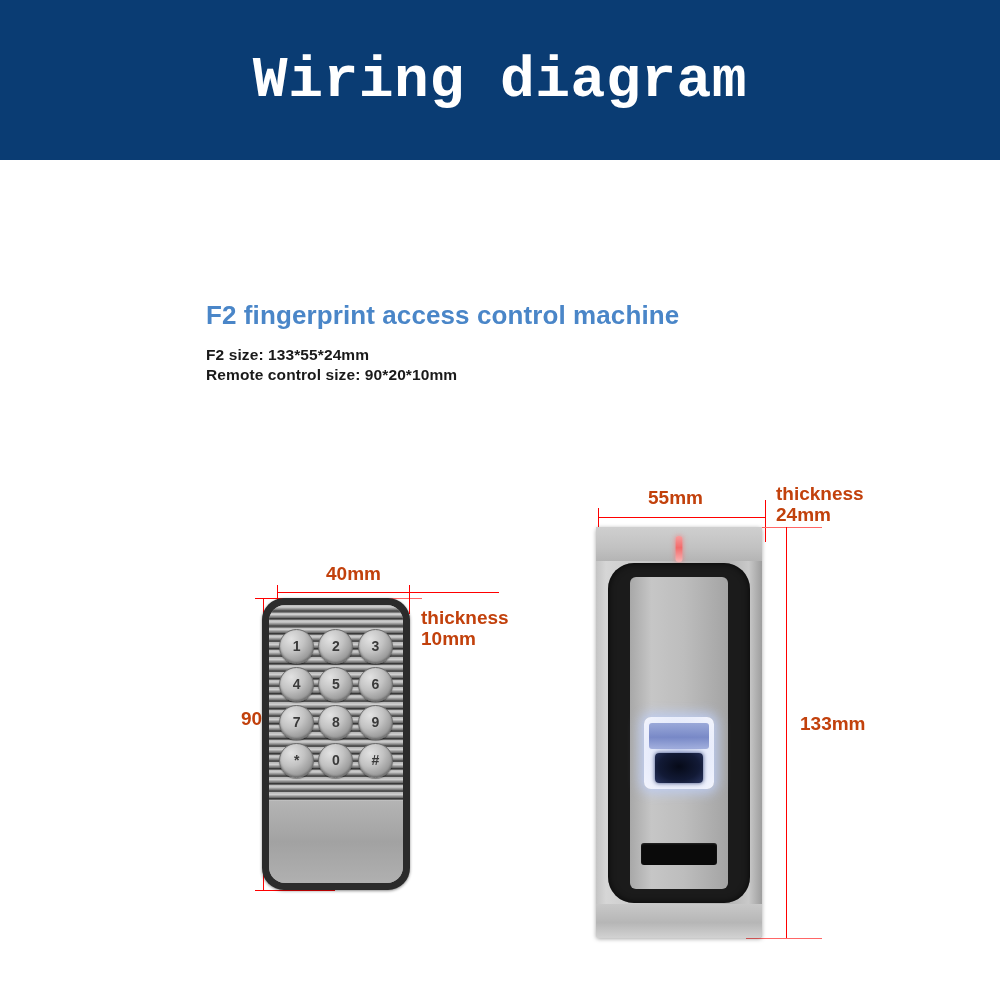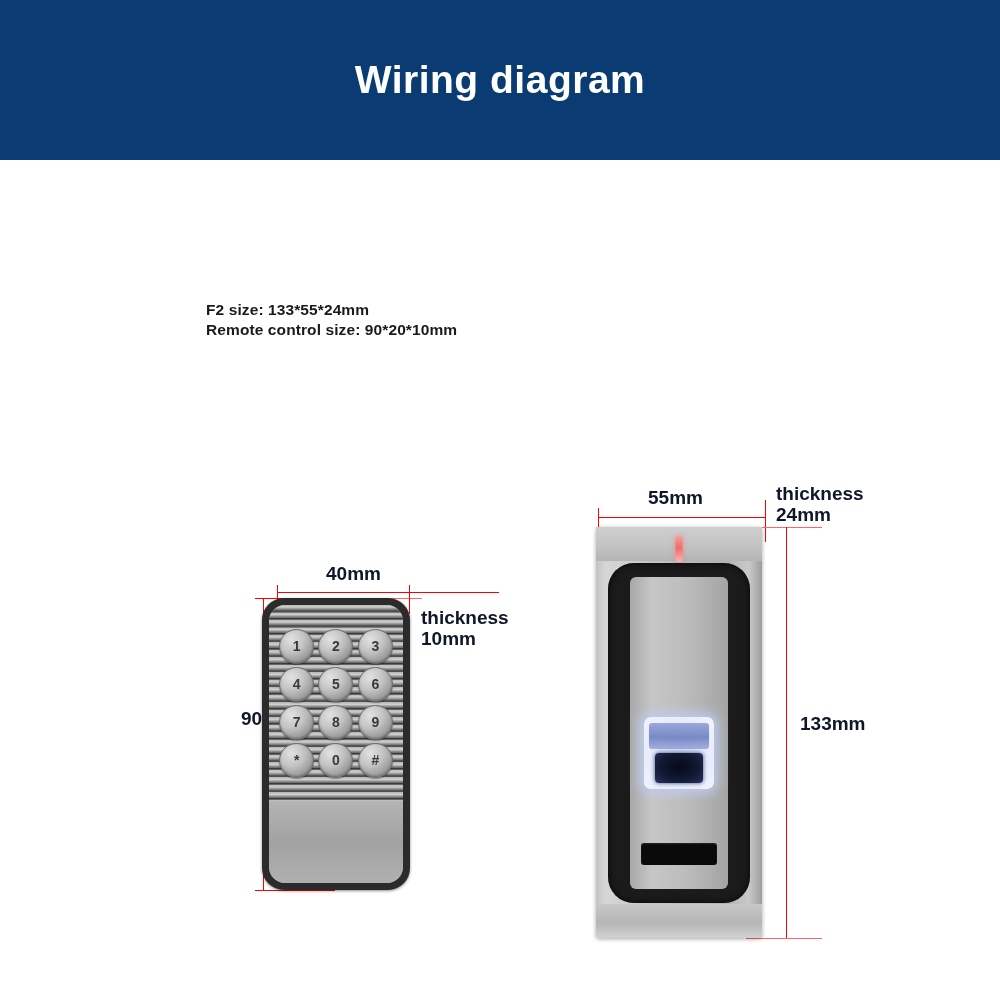--- a/index.html
+++ b/index.html
@@ -21,24 +21,24 @@
     left: 0; top: 0;
     width: 1000px;
     height: 160px;
     background: #0a3c73;
     display: flex;
     align-items: center;
     justify-content: center;
   }
   .header-title {
     color: #ffffff;
-    font-size: 39px;
+    font-size: 58px;
     font-weight: bold;
     letter-spacing: 0.5px;
-    font-family: Liberation Sans, sans-serif;
+    font-family: Liberation Mono, monospace;
   }
 
   
   .intro {
     position: absolute;
     left: 206px;
     top: 300px;
     width: 620px;
   }
   .intro-heading {
@@ -52,21 +52,21 @@
     color: #1a1a1a;
     font-size: 15.5px;
     font-weight: bold;
     line-height: 20px;
     letter-spacing: 0.1px;
   }
 
   
   .dim-label {
     position: absolute;
-    color: #0f172a;
+    color: #c2410c;
     font-size: 19px;
     font-weight: bold;
     white-space: nowrap;
     line-height: 21px;
   }
   .dim-line-h {
     position: absolute;
     height: 0;
     border-top: 1.6px solid #ff0000;
   }
@@ -258,20 +258,21 @@
   }
 </style>
 </head>
 <body>
 
 <div class="header-banner">
   <div class="header-title">Wiring diagram</div>
 </div>
 
 <div class="intro">
+  <div class="intro-heading">F2 fingerprint access control machine</div>
   <div class="intro-line">F2 size: 133*55*24mm</div>
   <div class="intro-line">Remote control size: 90*20*10mm</div>
 </div>
 
 <div class="dim-label" style="left:326px; top:563px;text-align:right;">40mm</div>
 <div class="dim-line-h" style="left:277px; top:592px; width:222px;"></div>
 <div class="dim-tick-v" style="left:277px; top:585px; height:22px;"></div>
 <div class="dim-tick-v" style="left:409px; top:585px; height:22px;"></div>
 <div class="dim-ext" style="left:262px; top:598px; width:160px;"></div>
 

